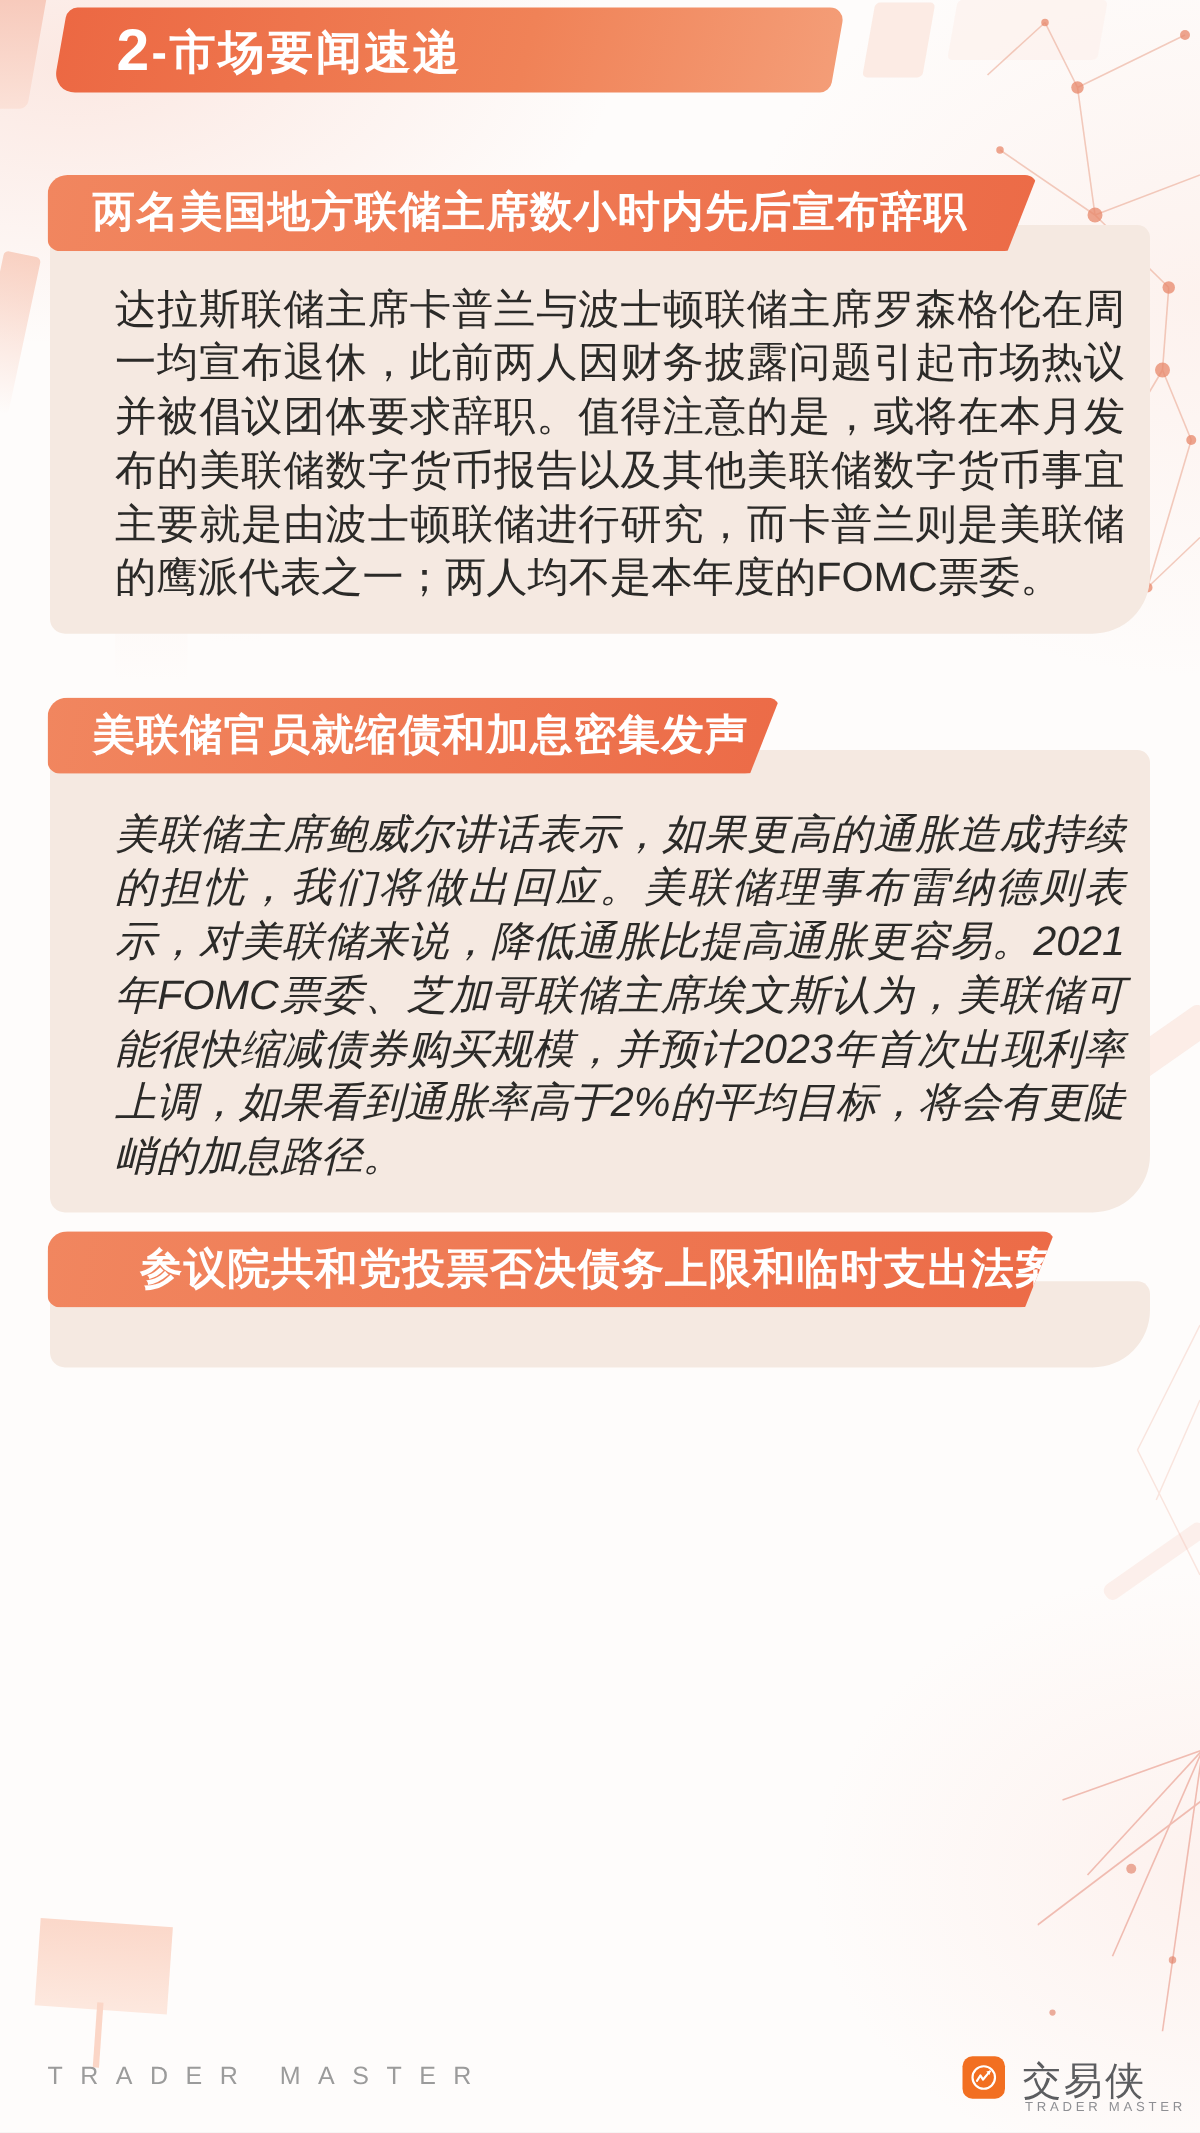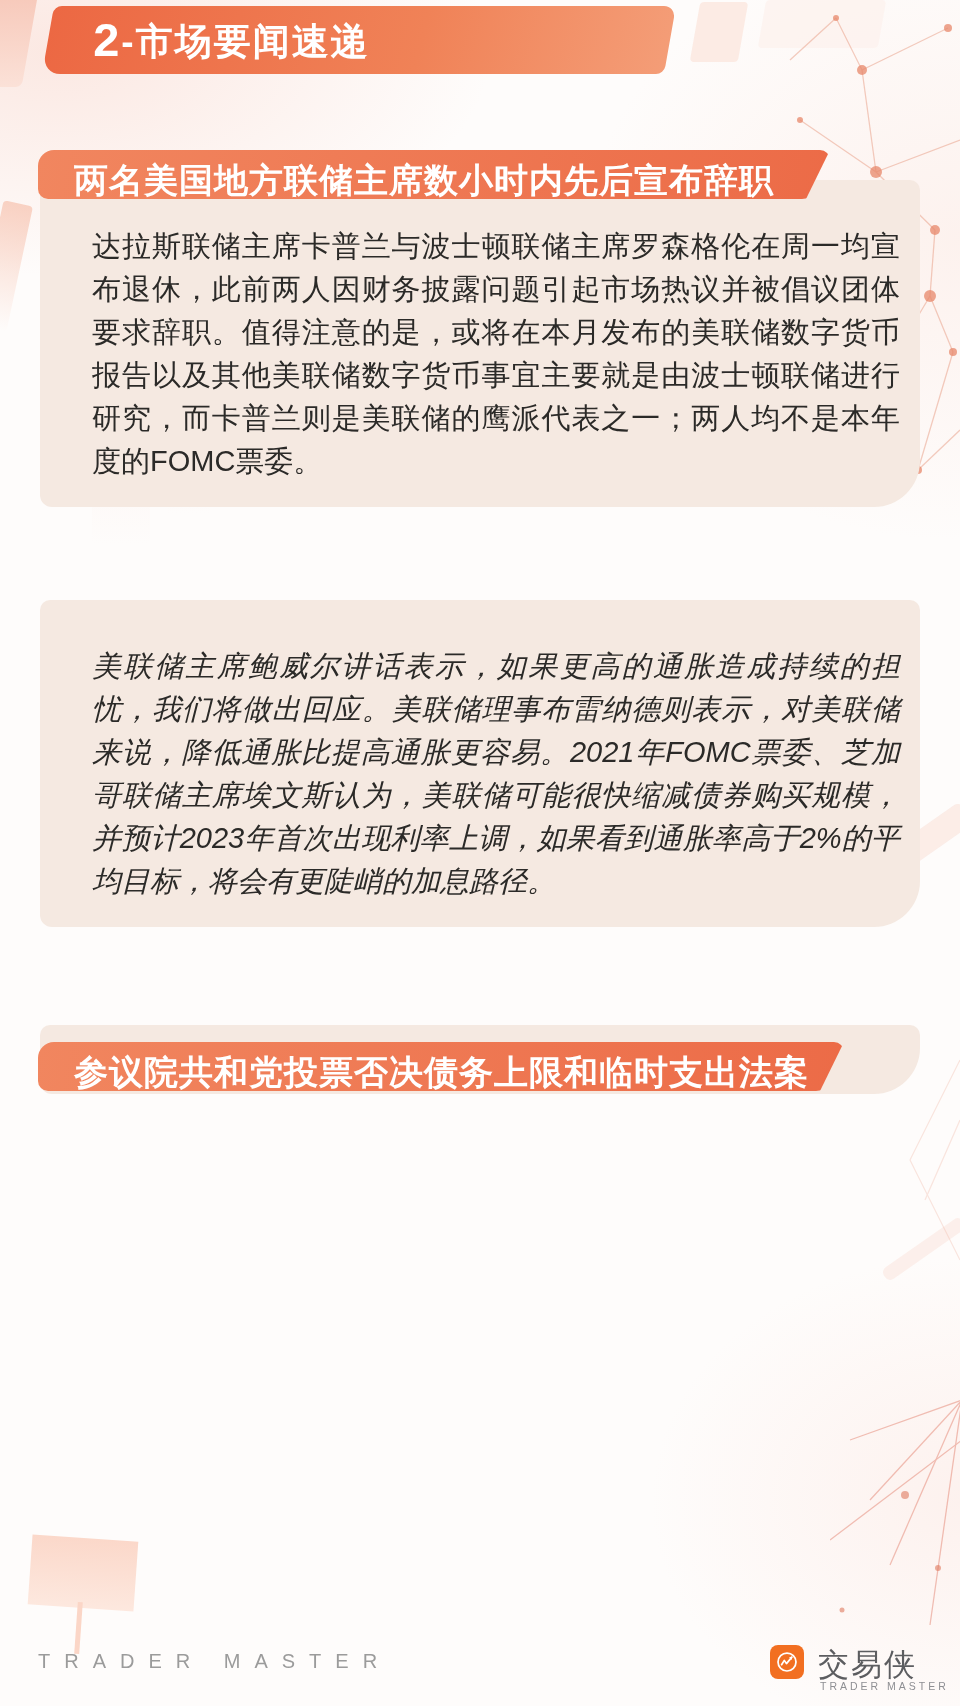--- a/index.html
+++ b/index.html
@@ -28,47 +28,46 @@
     line-height:68px;
   }
   .header-banner .inner{
     display:inline-block;transform:skewX(10deg);padding-left:46px;
     color:#fff;font-weight:700;letter-spacing:2px;white-space:nowrap;
   }
   .t-num{font-size:47px;vertical-align:-2px;}
   .t-rest{font-size:37px;}
   
   .banner{
-    position:absolute;left:38px;height:49px;line-height:61px;
+    position:absolute;left:38px;height:61px;line-height:61px;
     background:linear-gradient(100deg,#f1865f,var(--accent-orange));
     border-radius:16px 10px 28px 10px;
     clip-path:polygon(0 0,100% 0,calc(100% - 24px) 100%,0 100%);
     z-index:3;
-    margin-top:10px;
   }
   .banner .h{
     display:block;padding-left:36px;color:#fff;font-weight:700;
     font-size:34px;letter-spacing:1px;white-space:nowrap;
   }
   .banner-1{top:140px;width:792px;}
   .banner-2{top:558px;width:586px;}
-  .banner-3{top:1032px;width:806px;}
+  .banner-3{top:985px;width:806px;padding-left:38px;}
   
   .card{
     position:absolute;left:40px;width:880px;
     background:var(--card-bg);
     border-radius:10px 10px 46px 12px;
     padding:45px 20px 24px 52px;
     z-index:2;
   }
   .card-1{top:180px;}
   .card-2{top:600px;font-style:italic;}
   .card-3{top:1025px;}
   .card p{
-    font-size:29px;line-height:43px;color:var(--text-dark);
+    font-size:33px;line-height:43px;color:var(--text-dark);
     text-align:justify;text-justify:inter-ideograph;
   }
   
   .watermark{
     position:absolute;left:38px;top:1650px;
     font-size:20px;letter-spacing:14px;color:#9b9b9b;white-space:nowrap;
   }
   .logo{position:absolute;left:770px;top:1644px;width:180px;height:52px;}
   .logo-square{
     position:absolute;left:0;top:1px;width:34px;height:34px;border-radius:8px;
@@ -180,20 +179,23 @@
     <span class="inner"><span class="t-num">2</span><span class="t-rest">-市场要闻速递</span></span>
   </div>
 
   <div class="banner banner-1">
     <span class="h">两名美国地方联储主席数小时内先后宣布辞职</span>
   </div>
   <div class="card card-1">
     <p>达拉斯联储主席卡普兰与波士顿联储主席罗森格伦在周一均宣布退休，此前两人因财务披露问题引起市场热议并被倡议团体要求辞职。值得注意的是，或将在本月发布的美联储数字货币报告以及其他美联储数字货币事宜主要就是由波士顿联储进行研究，而卡普兰则是美联储的鹰派代表之一；两人均不是本年度的FOMC票委。</p>
   </div>
 
+  <div class="banner banner-2">
+    <span class="h">美联储官员就缩债和加息密集发声</span>
+  </div>
   <div class="card card-2">
     <p>美联储主席鲍威尔讲话表示，如果更高的通胀造成持续的担忧，我们将做出回应。美联储理事布雷纳德则表示，对美联储来说，降低通胀比提高通胀更容易。2021年FOMC票委、芝加哥联储主席埃文斯认为，美联储可能很快缩减债券购买规模，并预计2023年首次出现利率上调，如果看到通胀率高于2%的平均目标，将会有更陡峭的加息路径。</p>
   </div>
 
   <div class="banner banner-3">
     <span class="h">参议院共和党投票否决债务上限和临时支出法案</span>
   </div>
   <div class="card card-3">
   </div>
 

